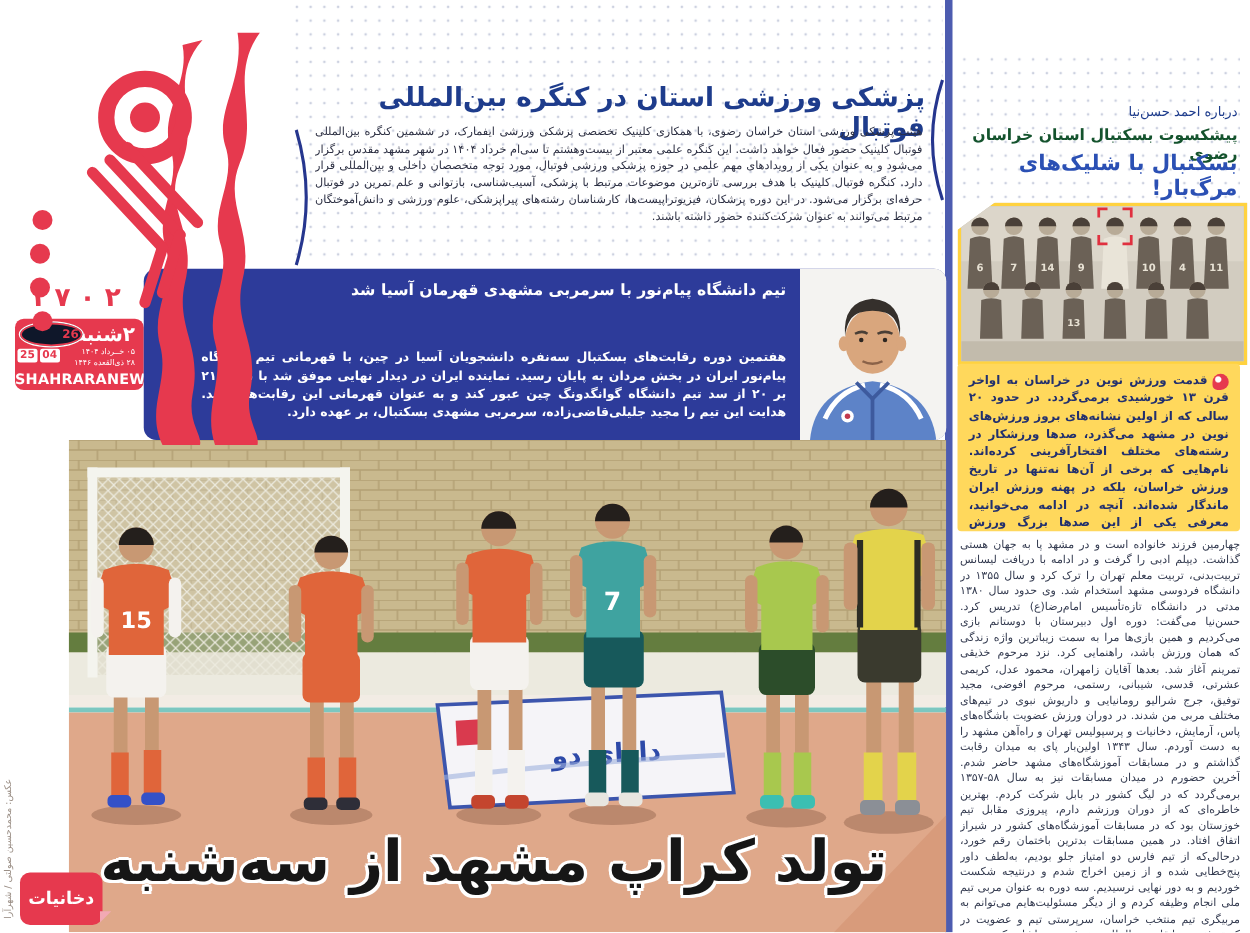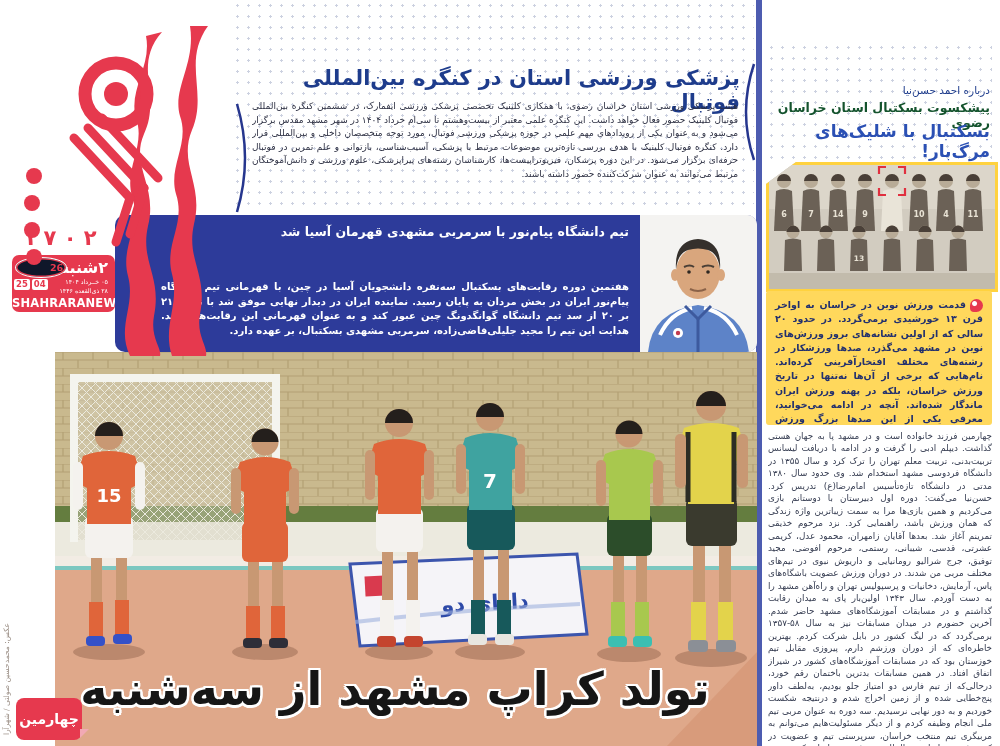--- a/index.html
+++ b/index.html
@@ -264,21 +264,21 @@
       <circle cx="40" cy="34" r="15" fill="#c89873"></circle>
       <path d="M25 34 a15 15 0 1 1 30 0 l-30 0 z" fill="#241f1c"></path>
     </g>
   </svg>
 
   <div class="abs bottom-headline rtl" style="left:70px;top:662px;width:650px;z-index:4;">تولد کراپ مشهد از سه‌شنبه</div>
 
   <div class="abs credit" style="left:2px;top:590px;height:145px;z-index:4;">عکس: محمدحسین صولتی / شهرآرا</div>
 
   <div class="abs jam" style="left:16px;top:698px;width:66px;height:42px;z-index:4;">
-    <span>چهارمین</span>
+    <span>دخانیات</span>
   </div>
 
   <div class="abs divider" style="left:756px;top:0;width:6px;height:746px;"></div>
 
   <div class="abs rc-kicker rtl" style="left:768px;top:84px;width:222px;">درباره احمد حسن‌نیا</div>
   <div class="abs rc-subtitle rtl" style="left:768px;top:100px;width:222px;">پیشکسوت بسکتبال استان خراسان رضوی</div>
   <div class="abs rc-headline rtl" style="left:768px;top:121px;width:222px;">بسکتبال با شلیک‌های مرگ‌بار!</div>
 
   <div class="abs rc-photo" style="left:766px;top:162px;width:226px;height:124px;">
     <svg width="226" height="124" viewBox="0 0 226 124">

